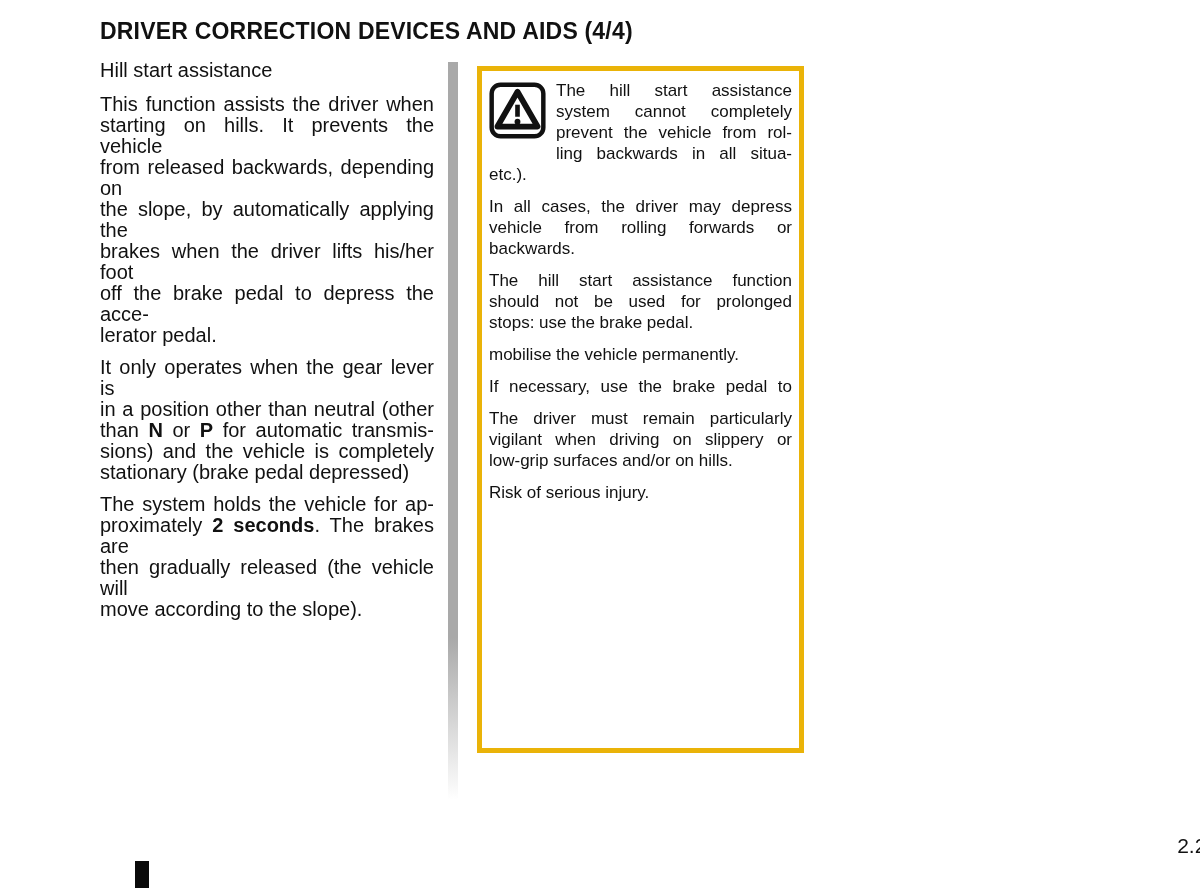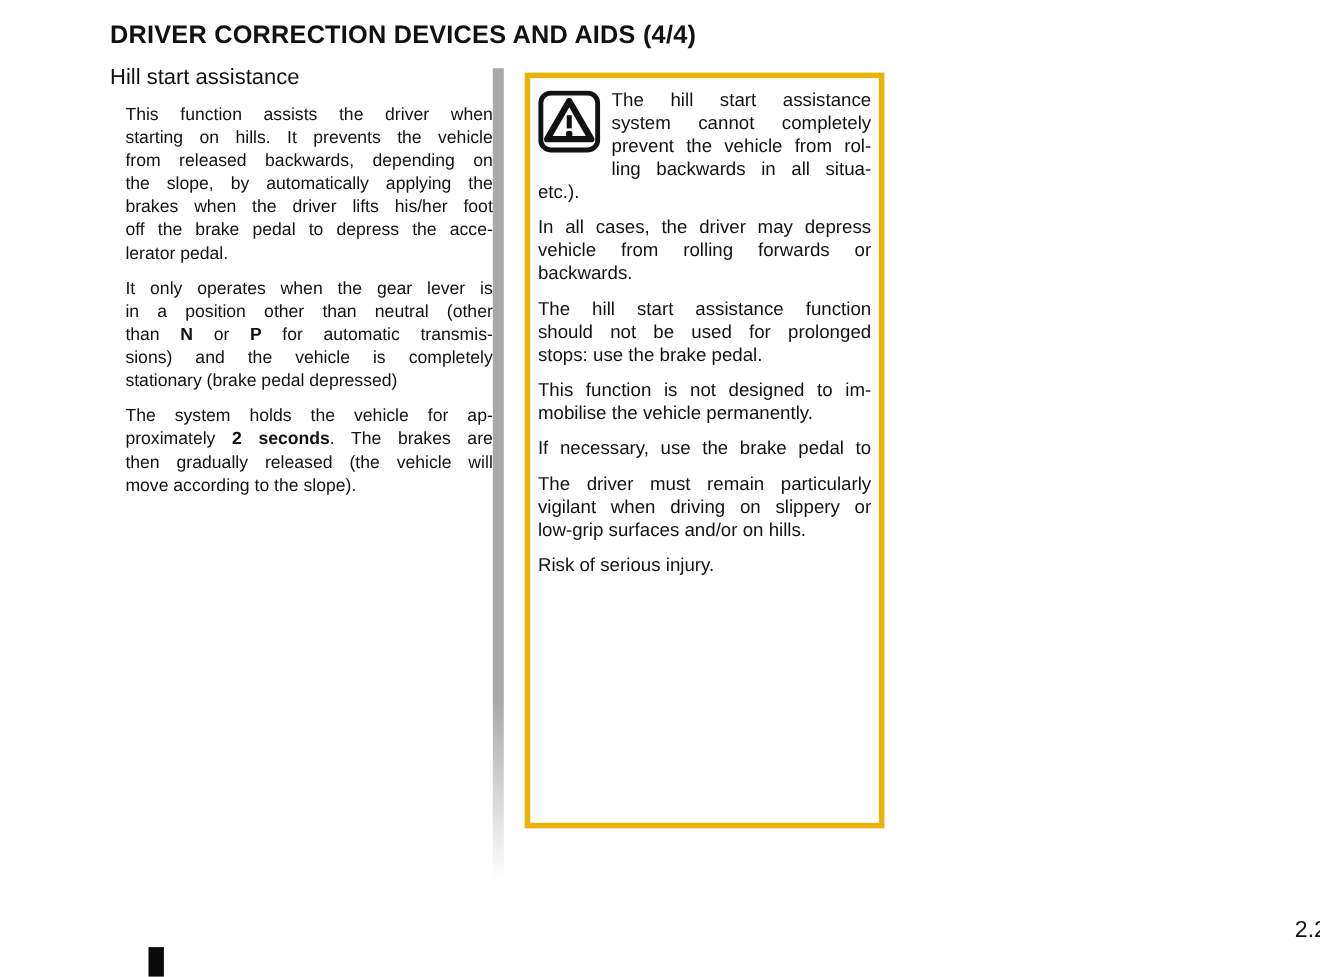--- a/index.html
+++ b/index.html
@@ -18,22 +18,22 @@
     font-size: 23px; font-weight: bold;
     letter-spacing: 0.2px;
     white-space: nowrap;
   }
   .section-heading {
     left: 60px; top: 59px;
     font-size: 20px; font-weight: normal;
   }
 
   .left-column {
-    left: 74px; top: 94px; width: 334px;
-    font-size: 16px; line-height: 21px;
+    left: 60px; top: 94px; width: 334px;
+    font-size: 20px; line-height: 21px;
   }
 
   .divider {
     left: 408px; top: 62px; width: 10px; height: 738px;
     background: linear-gradient(to bottom,
       #a9a9a9 0%, #a9a9a9 78%, rgba(169,169,169,0) 100%);
   }
 
   .warning-box {
     left: 437px; top: 66px; width: 327px; height: 687px;
@@ -124,21 +124,20 @@
         <span class="jl">In all cases, the driver may depress</span>
         <span class="jl">vehicle from rolling forwards or</span>
         <span class="jl last">backwards.</span>
       </p>
       <p class="para">
         <span class="jl">The hill start assistance function</span>
         <span class="jl">should not be used for prolonged</span>
         <span class="jl last">stops: use the brake pedal.</span>
       </p>
       <p class="para">
-        <span class="jl">This function is not designed to im-</span>
         <span class="jl last">mobilise the vehicle permanently.</span>
       </p>
       <p class="para">
         <span class="jl">If necessary, use the brake pedal to</span>
       </p>
       <p class="para">
         <span class="jl">The driver must remain particularly</span>
         <span class="jl">vigilant when driving on slippery or</span>
         <span class="jl last">low-grip surfaces and/or on hills.</span>
       </p>

